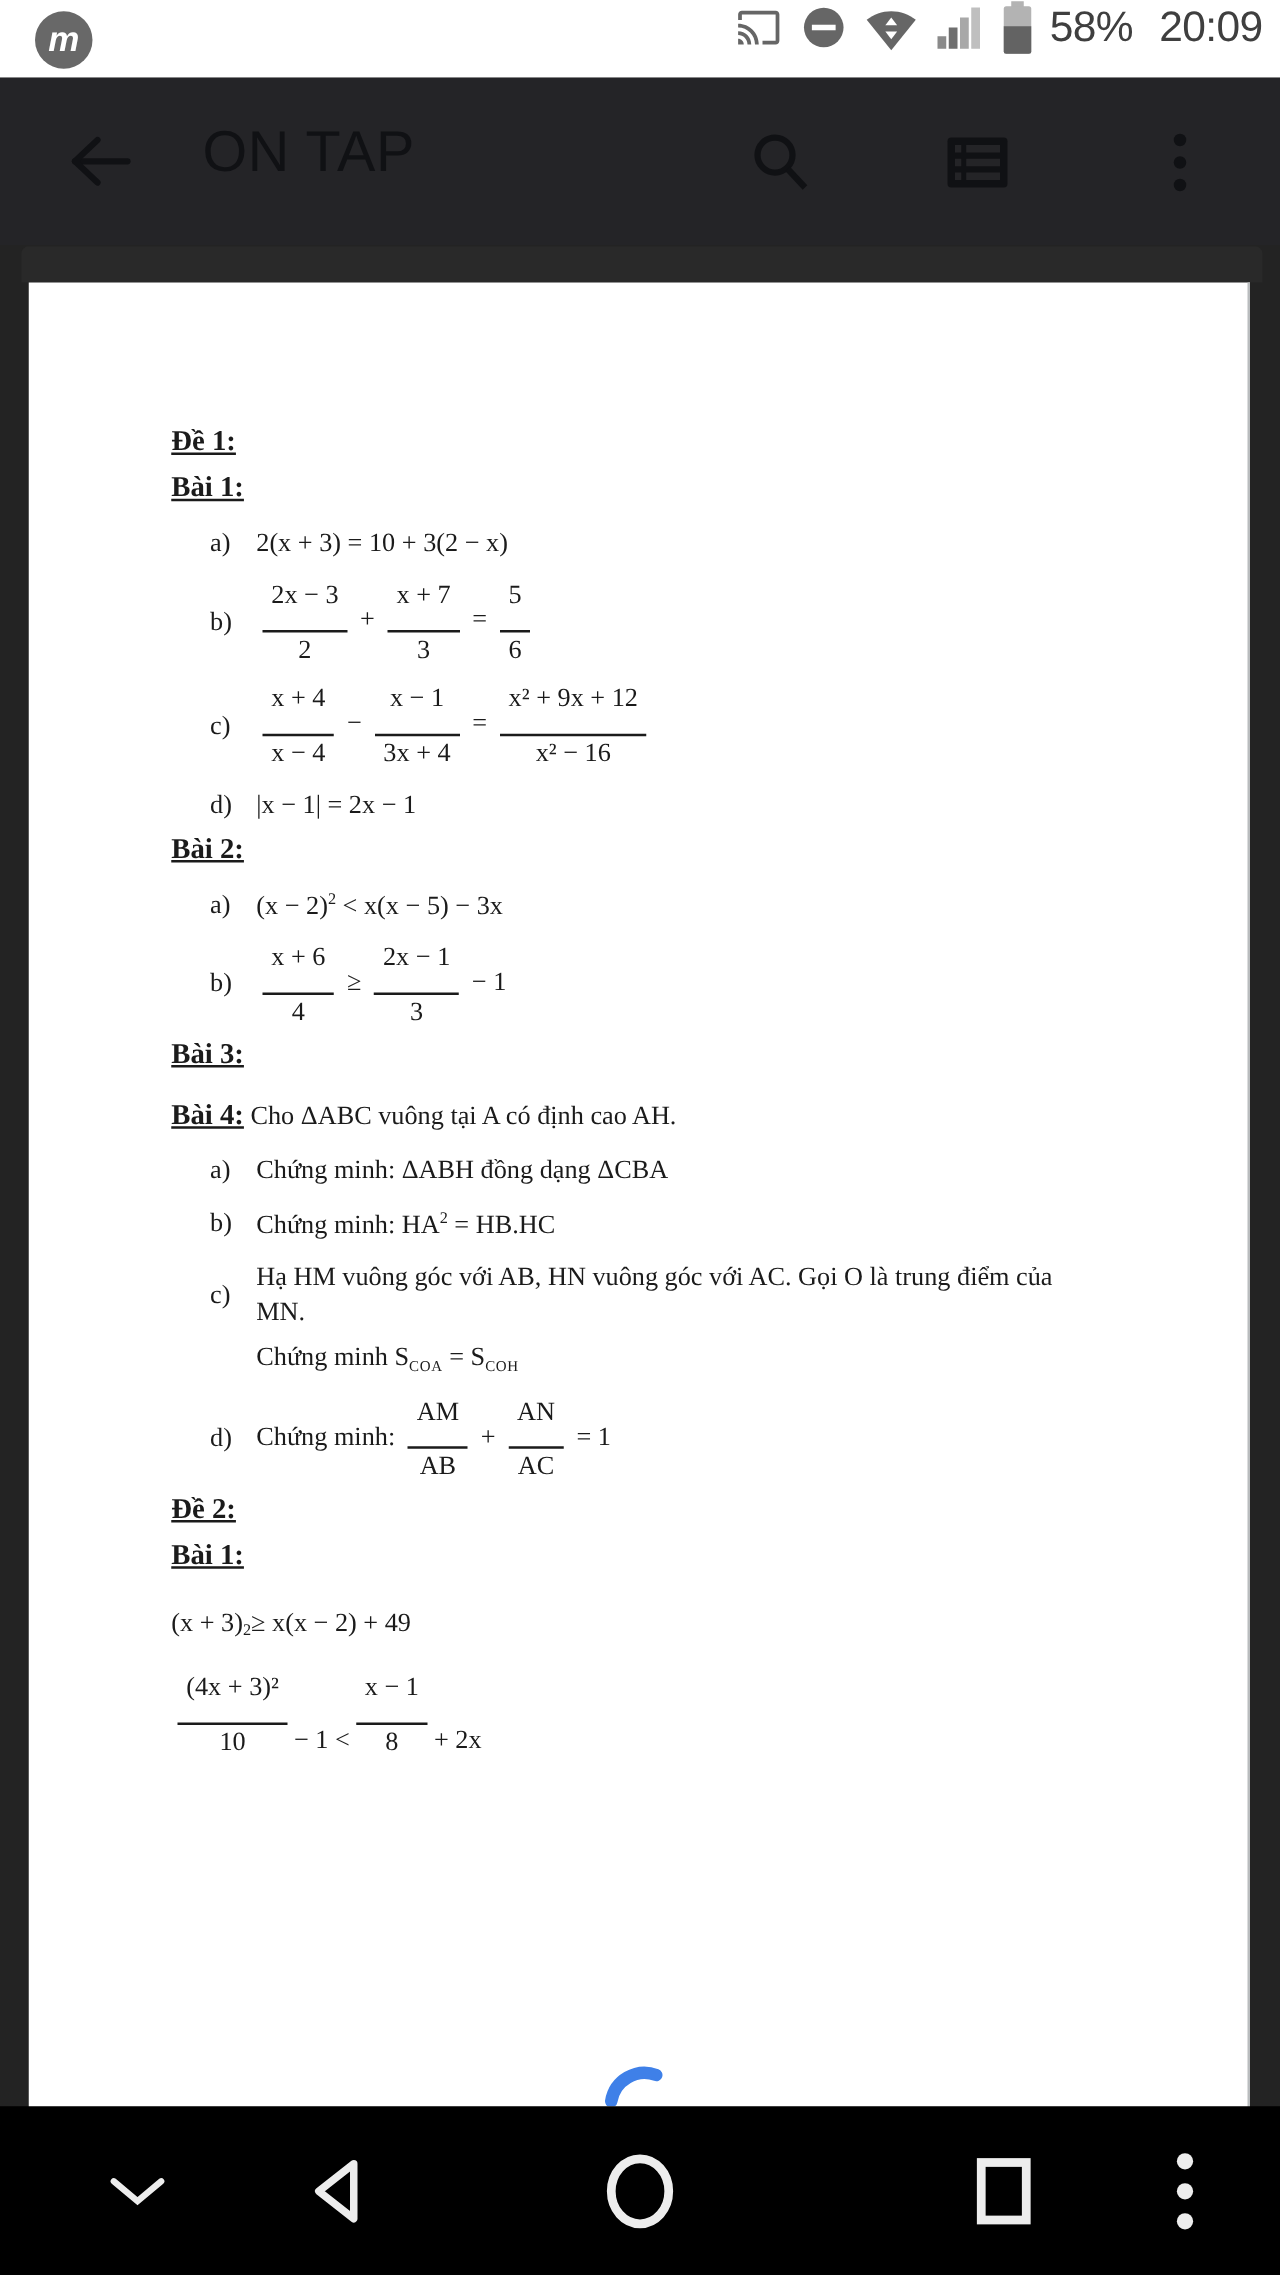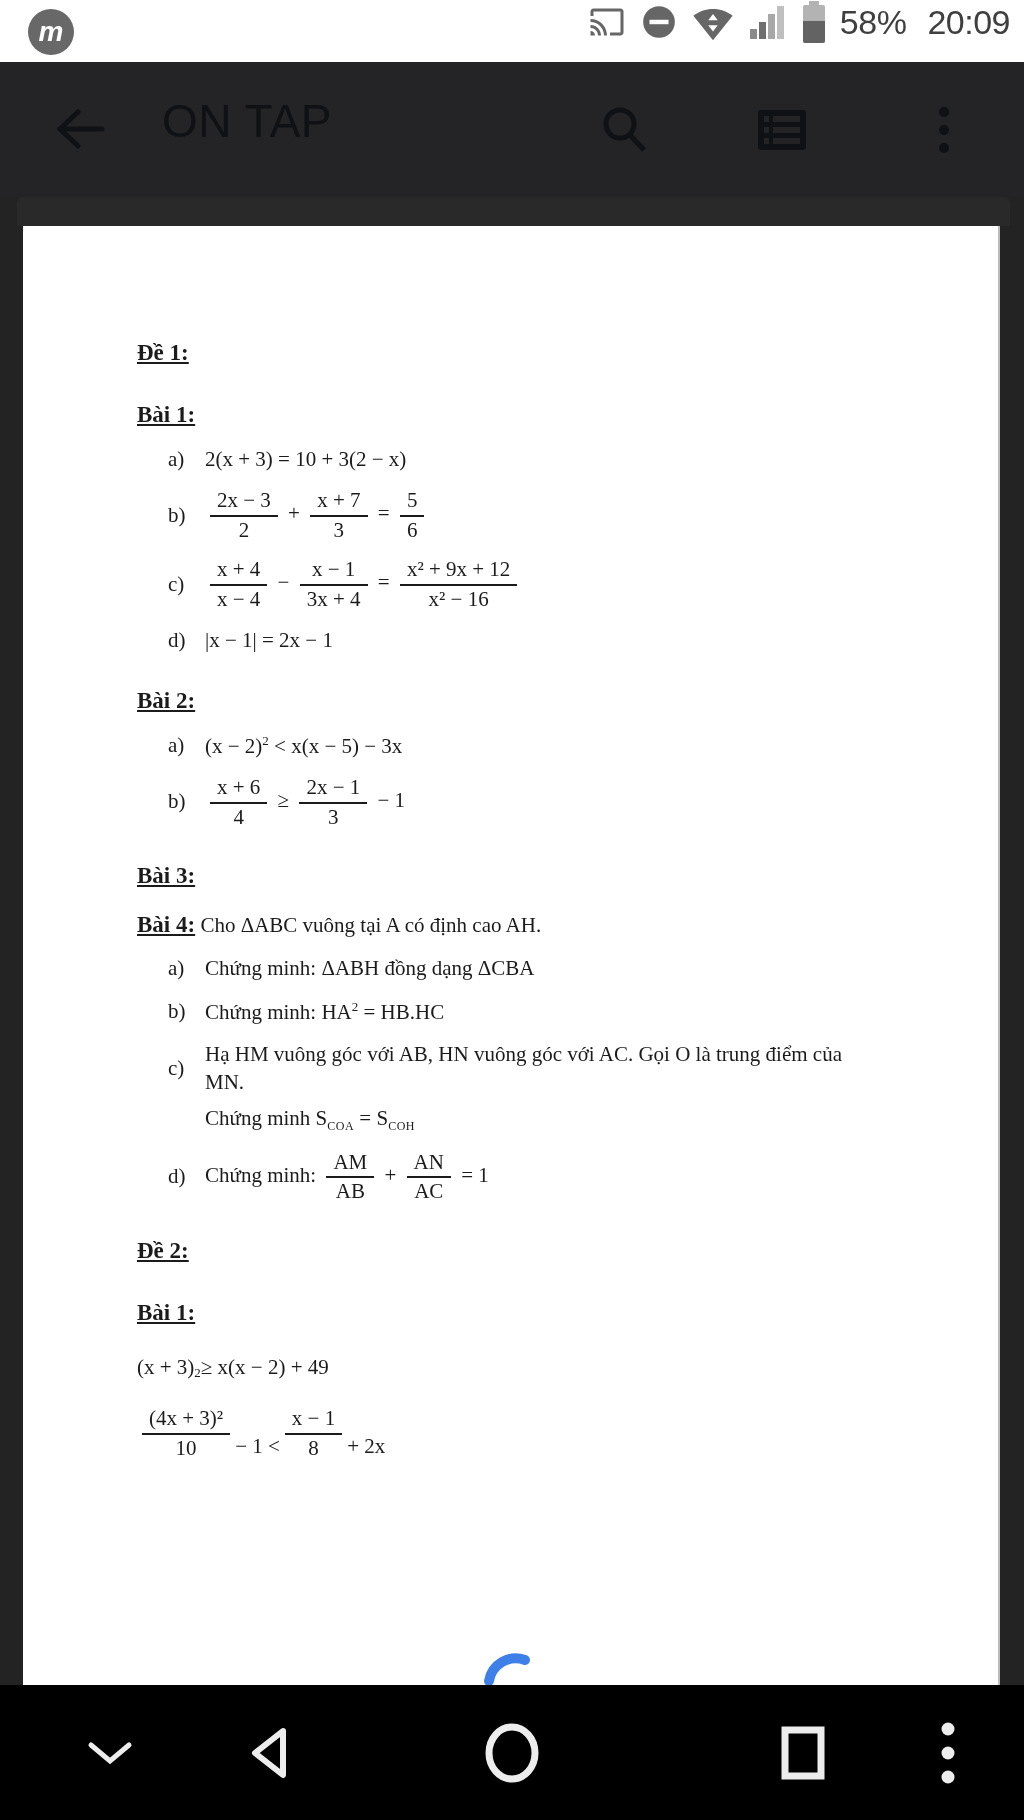--- a/index.html
+++ b/index.html
@@ -19,31 +19,31 @@
   .app-title{position:absolute;left:162px;top:32px;font-size:46px;color:#101114;letter-spacing:0.5px;}
   .icon-btn{position:absolute;top:40px;width:56px;height:56px;}
   .search-btn{left:596px;}
   .listview-btn{left:754px;}
   .overflow-btn{left:916px;}
 
   .band{position:absolute;left:17px;top:197px;width:993px;height:29px;background:#292929;border-radius:6px 6px 0 0;}
 
   
   .page{position:absolute;left:23px;top:226px;width:977px;height:1474px;background:#ffffff;border-right:2px solid #b9bcbe;border-bottom:2px solid #b9bcbe;box-sizing:border-box;padding:112px 122px 0 114px;overflow:hidden;color:#1b1b1b;font-family:"Liberation Serif","DejaVu Serif",serif;font-size:21px;line-height:1.32;}
-  .doc-heading{font-weight:bold;font-size:23px;text-decoration:underline;margin-top:32px;}
+  .doc-heading{font-weight:bold;font-size:23px;text-decoration:underline;margin-top:7px;}
   .doc-heading:first-child{margin-top:0;}
   .doc-para{margin-top:18px;text-align:justify;}
   .doc-inline-head{font-weight:bold;font-size:23px;text-decoration:underline;}
   .doc-item{margin-top:15px;padding-left:31px;display:flex;align-items:center;}
   .doc-item .lbl{flex:none;width:37px;}
   .doc-item .mth{flex:1;min-width:0;}
   .doc-cont{margin-top:8px;padding-left:68px;}
   .doc-eq{margin-top:25px;display:flex;align-items:flex-end;}
   .frac{display:inline-block;vertical-align:middle;text-align:center;margin:0 5px;line-height:1.12;}
-  .frac .num{display:block;padding:1px 7px 2px;border-bottom:2px solid #1b1b1b;}
+  .frac .num{display:block;padding:1px 7px 16px;border-bottom:2px solid #1b1b1b;}
   .frac .den{display:block;padding:2px 7px 0;}
   sup{font-size:13px;}
   sub{font-size:12px;letter-spacing:0.5px;}
   .mth, .doc-eq{white-space:nowrap;}
   .doc-item.wrap .mth{white-space:normal;}
 
   
   .blue-arc{position:absolute;left:479px;top:1647px;}
 
   

